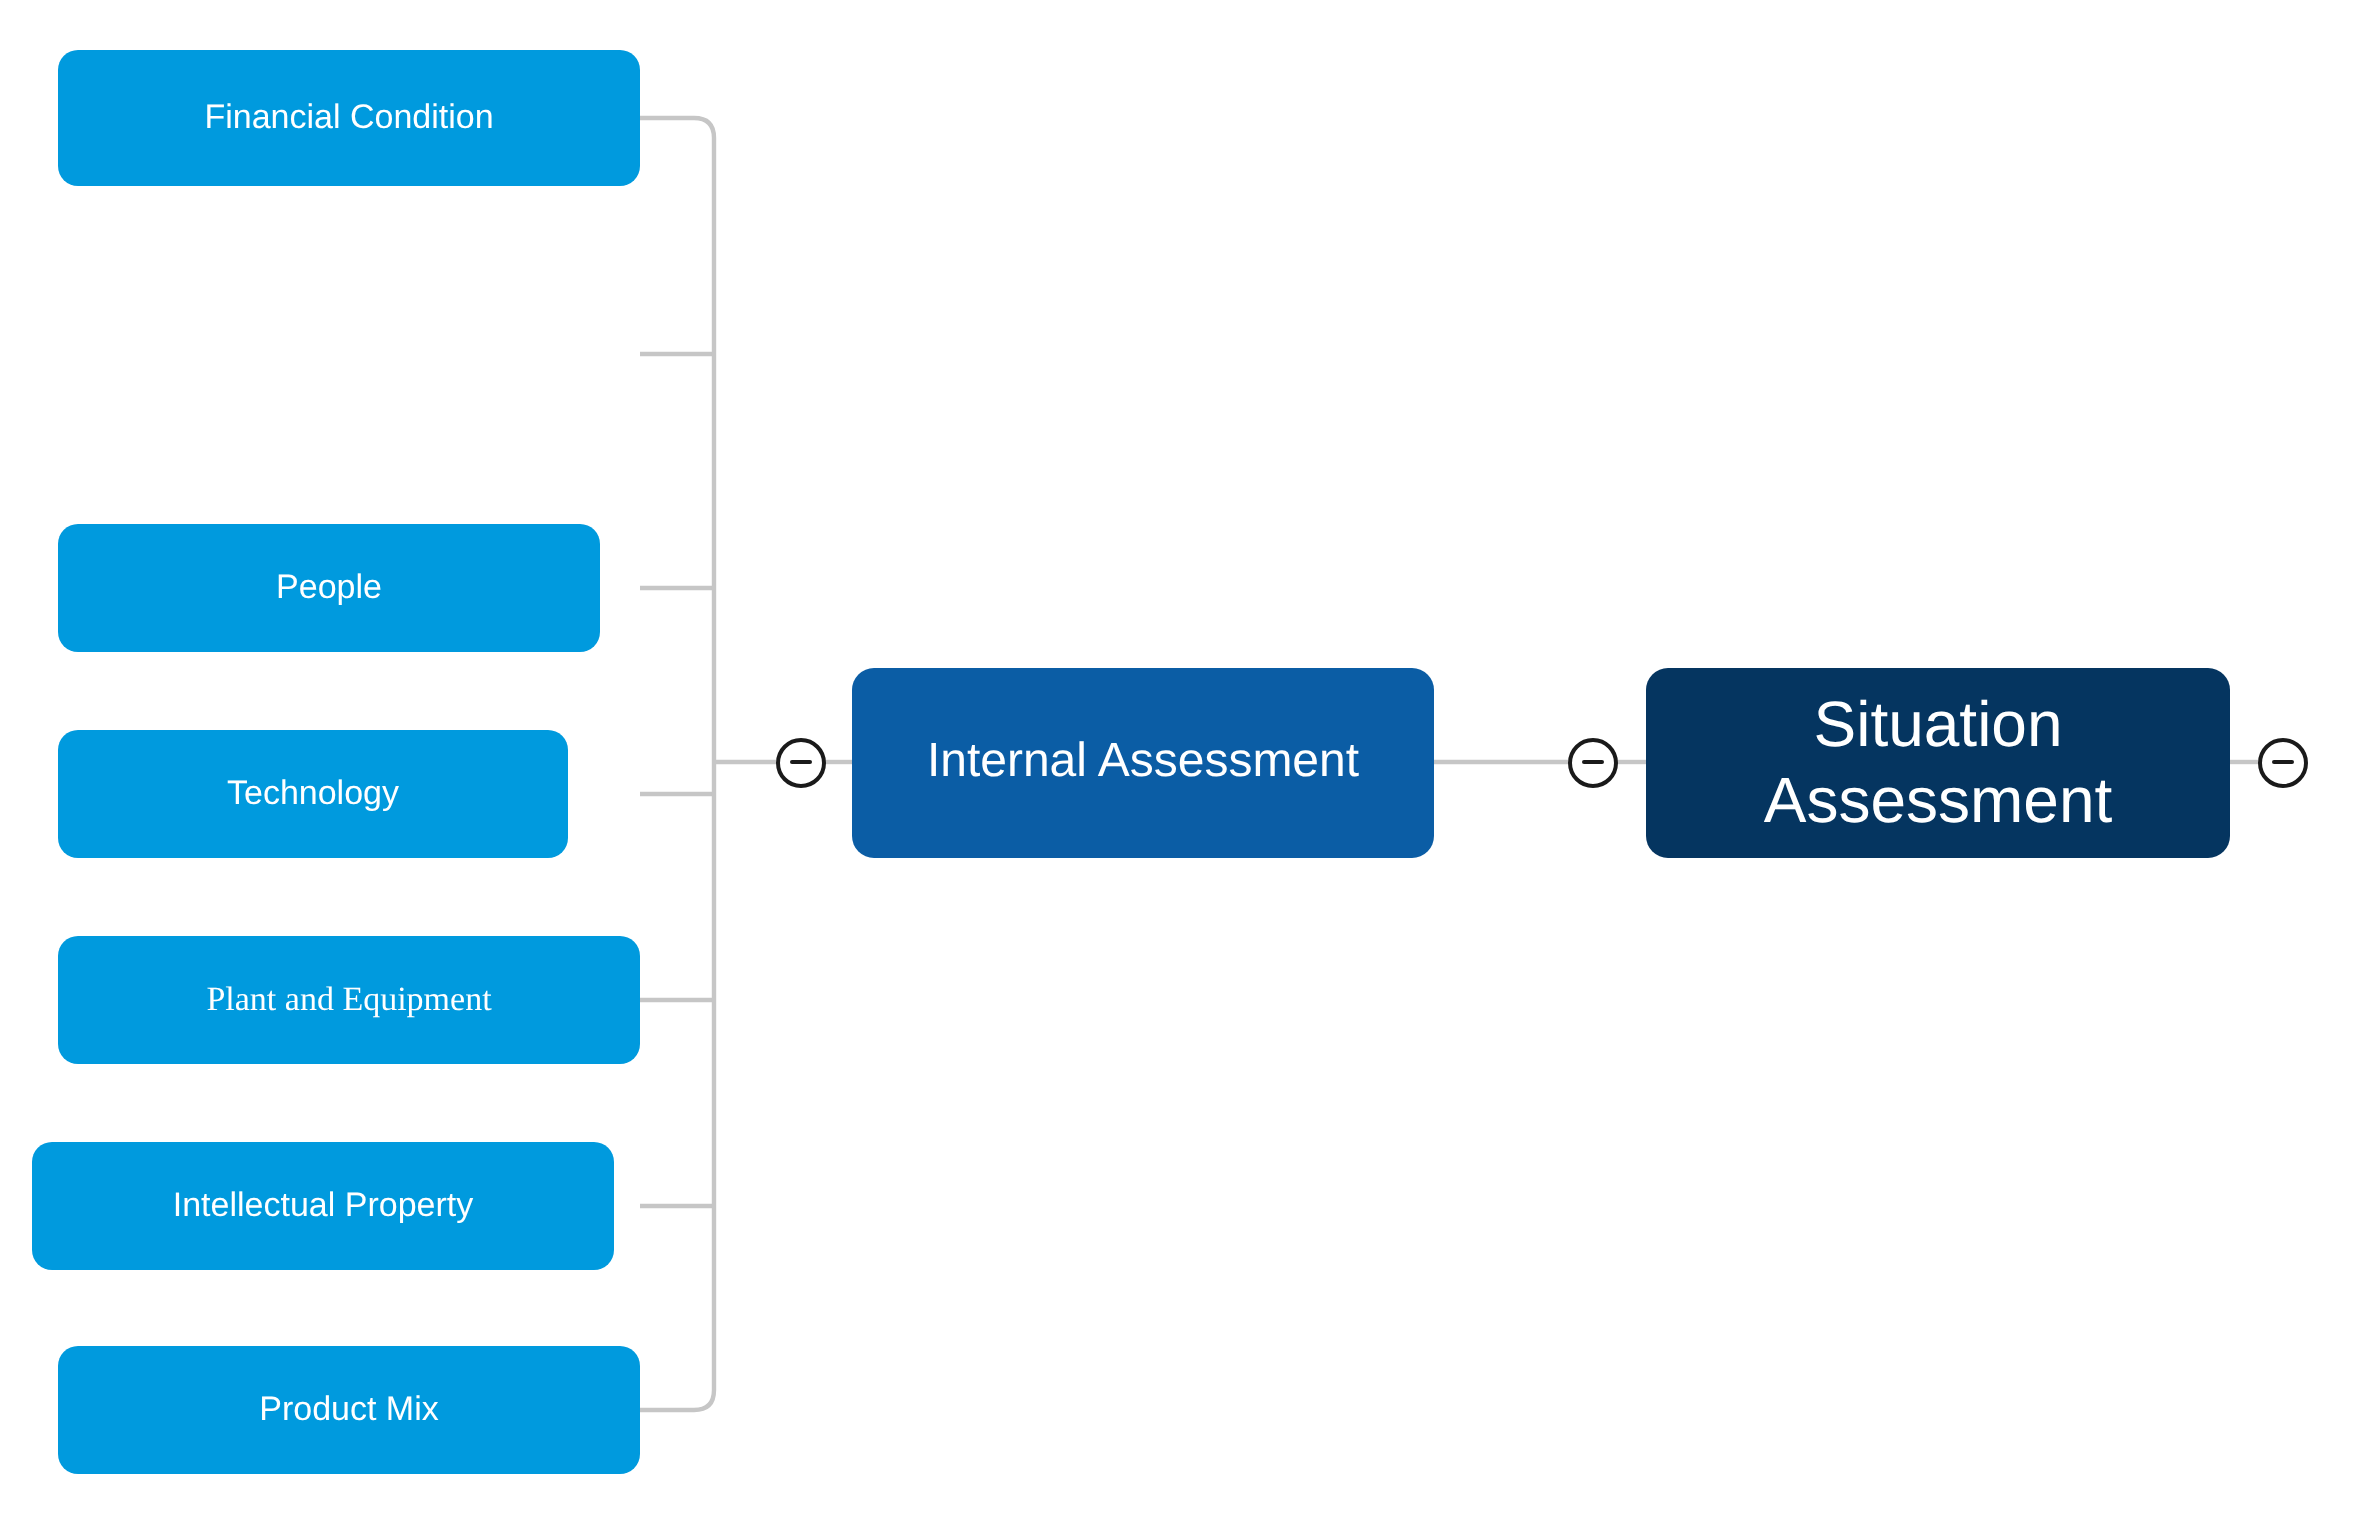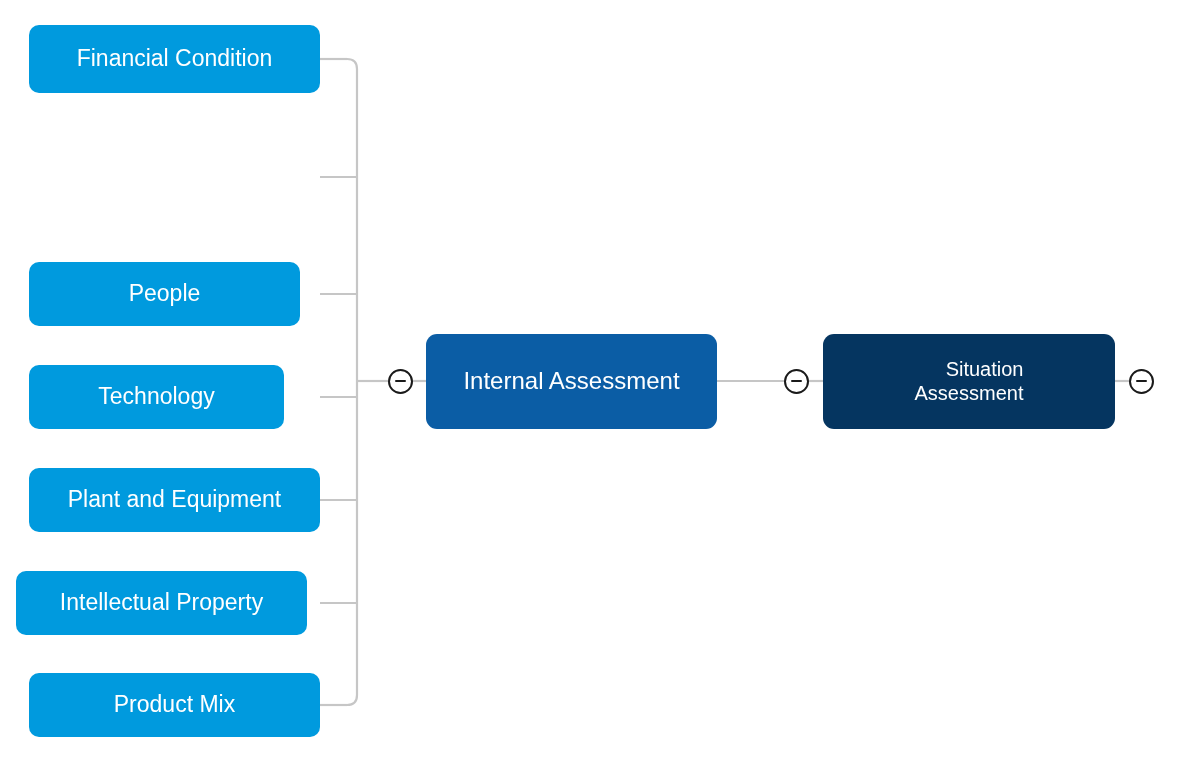--- a/index.html
+++ b/index.html
@@ -36,32 +36,31 @@
     justify-content: center;
     text-align: center;
     color: #ffffff;
     border-radius: 10px;
     line-height: 1.18;
     padding: 4px 10px;
     white-space: pre-line;
   }
   .node.leaf {
     background: #009ade;
-    font-size: 23px;
+    font-size: 17px;
   }
   .node.branch {
     background: #0b5da5;
     font-size: 24px;
     border-radius: 11px;
   }
   .node.root {
     background: #053560;
-    font-size: 20px;
+    font-size: 32px;
     border-radius: 11px;
-    text-align: right;
   }
   .toggle {
     position: absolute;
     width: 25px;
     height: 25px;
     box-sizing: border-box;
     border: 2px solid #1a1a1a;
     border-radius: 50%;
     background: #ffffff;
     display: flex;
@@ -104,21 +103,21 @@
     </g>
   </svg>
 
   <div class="node leaf" style="left:29px; top:25px; width:291px; height:68px;">Financial Condition</div>
 
 
   <div class="node leaf" style="left:29px; top:262px; width:271px; height:64px;">People</div>
 
   <div class="node leaf" style="left:29px; top:365px; width:255px; height:64px;">Technology</div>
 
-  <div class="node leaf" style="left:29px; top:468px; width:291px; height:64px;">Plant and Equipment</div>
+  <div class="node leaf" style="left:29px; top:468px; width:291px; height:64px;font-family:Liberation Serif, serif;">Plant and Equipment</div>
 
   <div class="node leaf" style="left:16px; top:571px; width:291px; height:64px;">Intellectual Property</div>
 
   <div class="node leaf" style="left:29px; top:673px; width:291px; height:64px;">Product Mix</div>
 
   <div class="node branch" style="left:426px; top:334px; width:291px; height:95px;">Internal Assessment</div>
 
   <div class="node root" style="left:823px; top:334px; width:292px; height:95px;">Situation
 Assessment</div>
 

